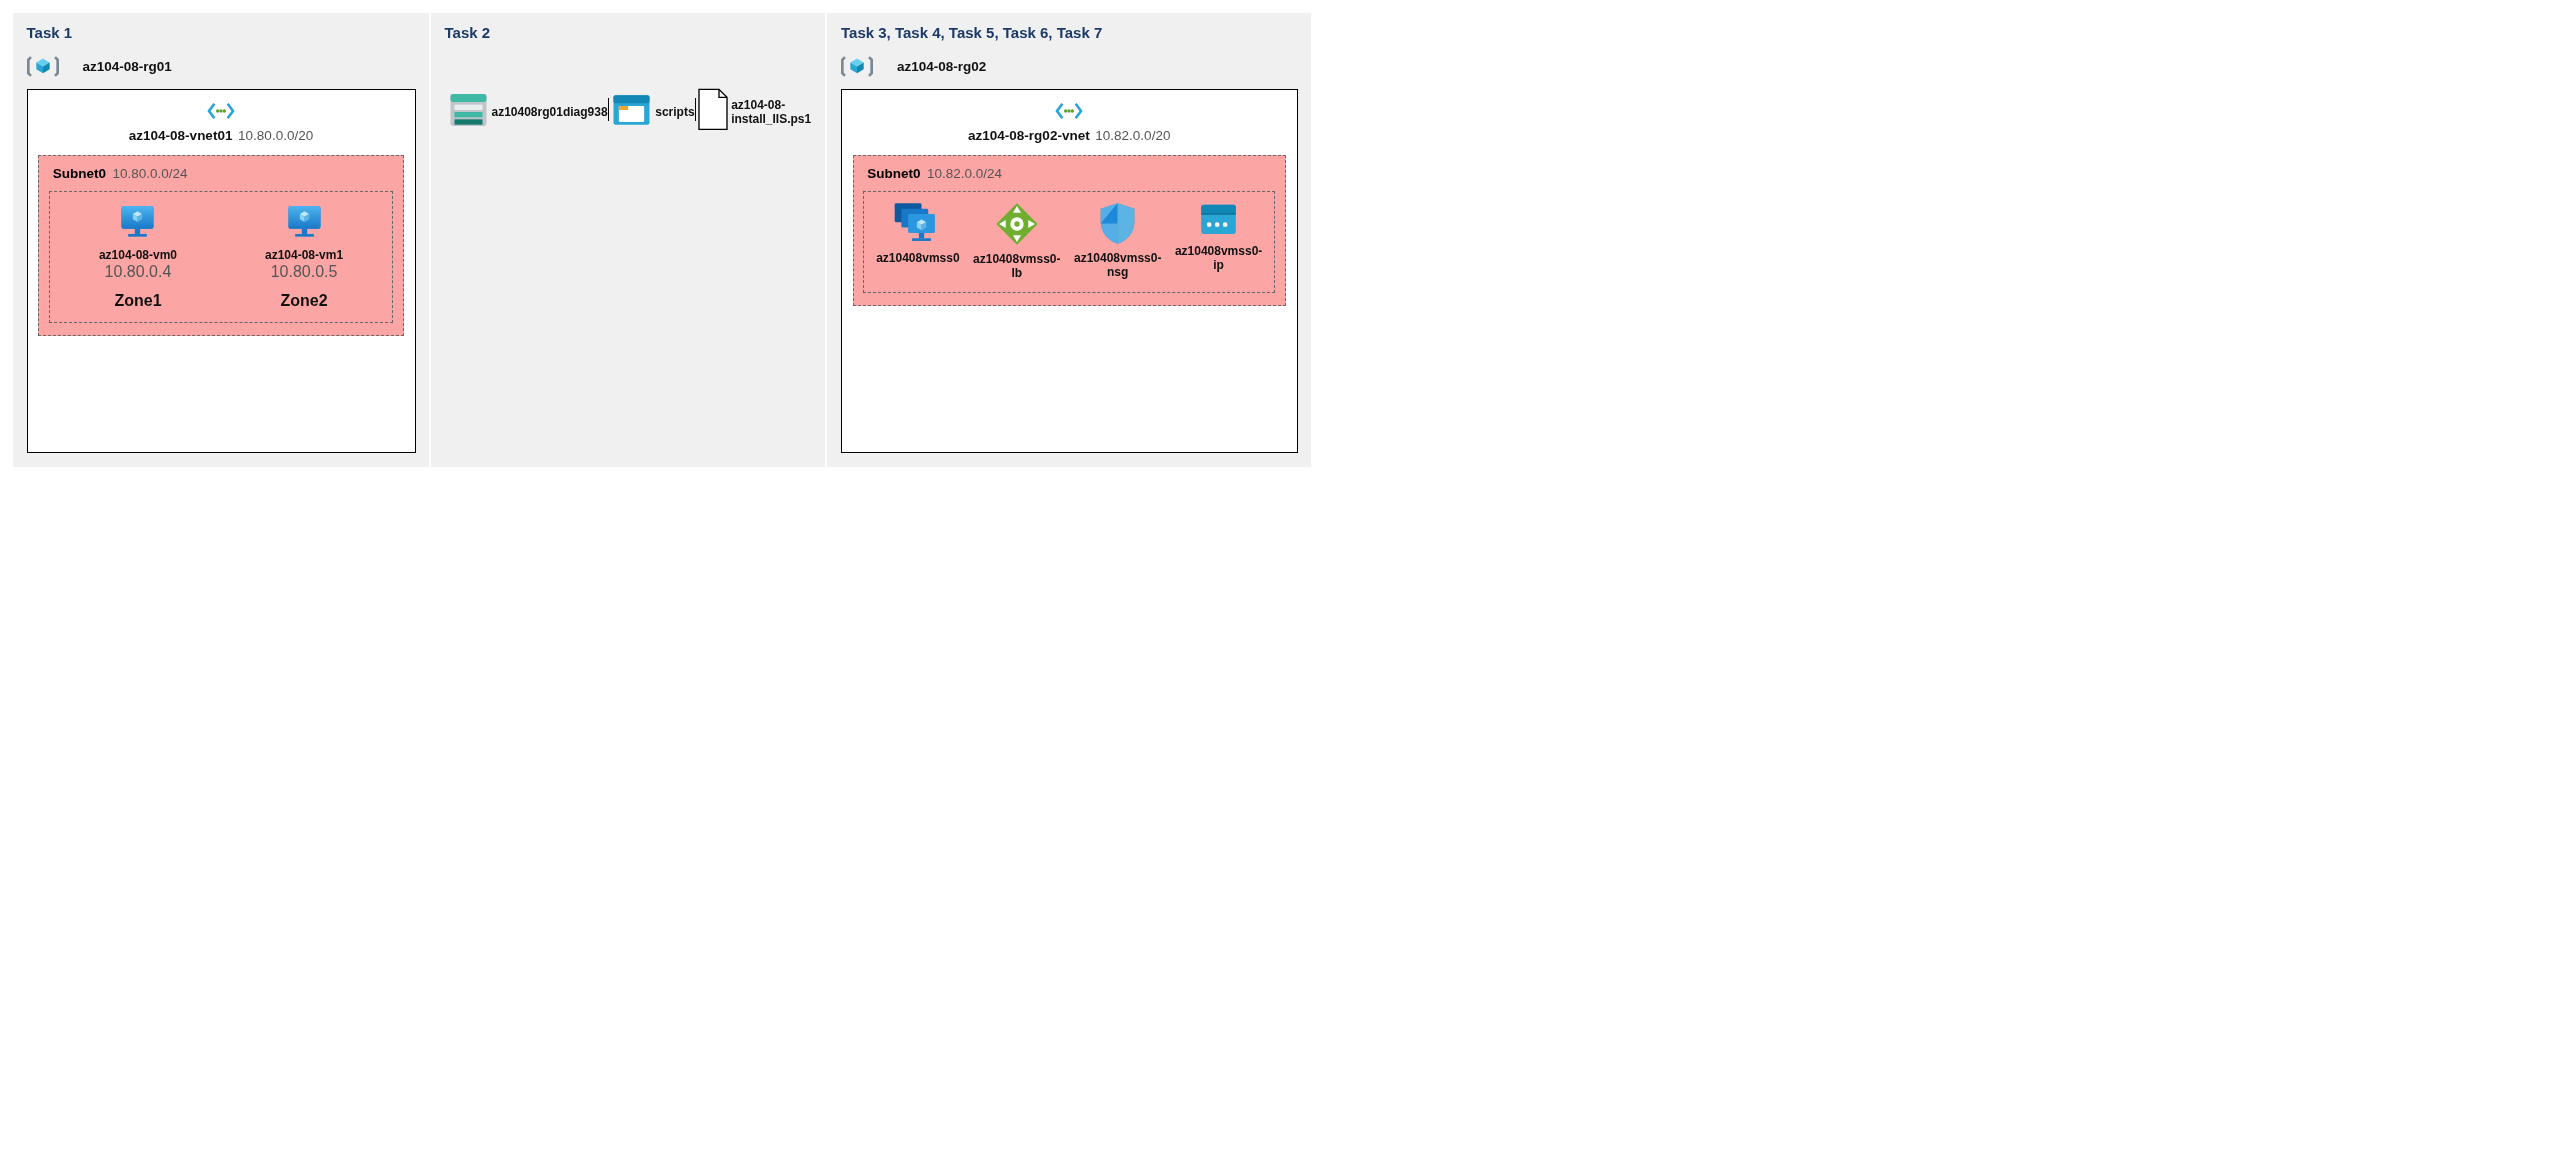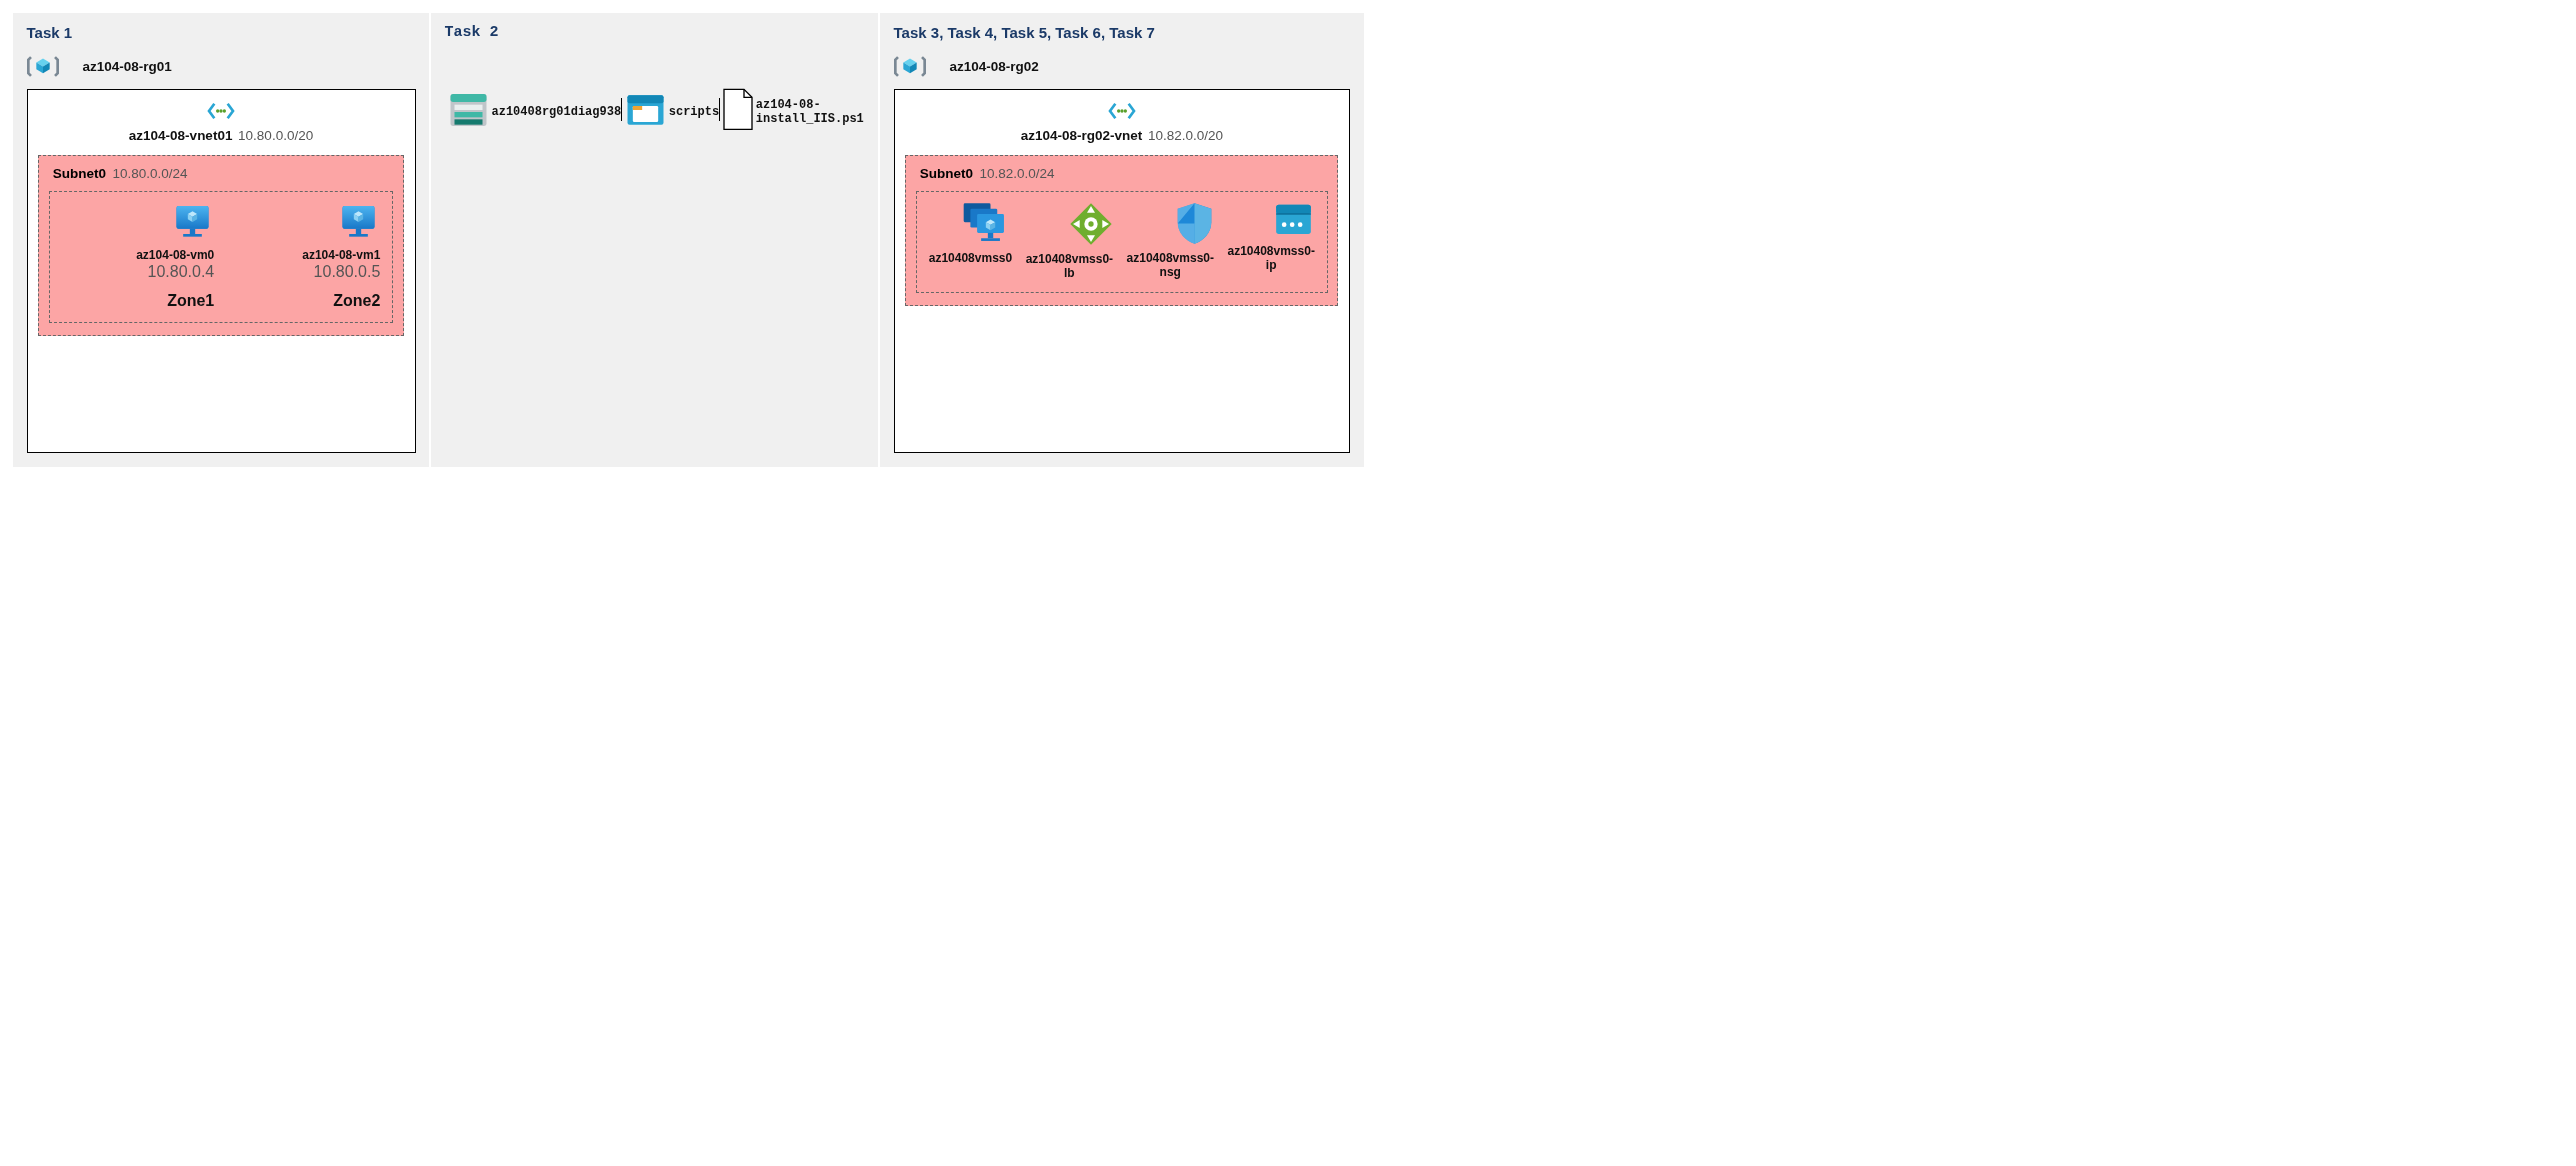--- a/index.html
+++ b/index.html
@@ -13,21 +13,21 @@
     display: flex;
     width: 1052px;
     padding: 12px;
   }
   .panel {
     background: #f0f0f0;
     border: 0.7px solid #fff;
     position: relative;
   }
   .panel.task1 { flex: 0 0 418px; padding: 6.7px 13.5px 13.5px 13.5px; }
-  .panel.task2 { flex: 0 0 216px; padding: 6.7px 13.5px 13.5px 13.5px; font-family: Liberation Mono, monospace; }
+  .panel.task2 { flex: 0 0 216px; padding: 6.7px 13.5px 13.5px 13.5px; }
   .panel.task3 { flex: 0 0 411px; padding: 6.7px 13.5px 13.5px 13.5px; }
   .task-title {
     color: #1b3a68;
     font-size: 15px;
     font-weight: 700;
     margin: 4px 0 12px 0;
   }
   .rg-header {
     display: flex;
     align-items: center;
@@ -70,21 +70,21 @@
     padding: 10.8px 12px 12px 12px;
   }
   .row2 {
     display: flex;
     gap: 13.5px;
     justify-content: space-around;
   }
   .resource {
     display: flex;
     flex-direction: column;
-    align-items: flex-end;
+    align-items: center;
     text-align: center;
     flex: 1;
   }
   .res-name { font-size: 12px; font-weight: 700; margin-top: 5.4px; color: #111;}
   .res-sub  { font-size: 16px; color: #555; margin-top: 1.3px; }
   .res-zone { font-size: 16px; font-weight: 700; margin-top: 10.8px; color: #111;}
   .chain {
     display: flex;
     align-items: center;
     margin-top: 47px;

